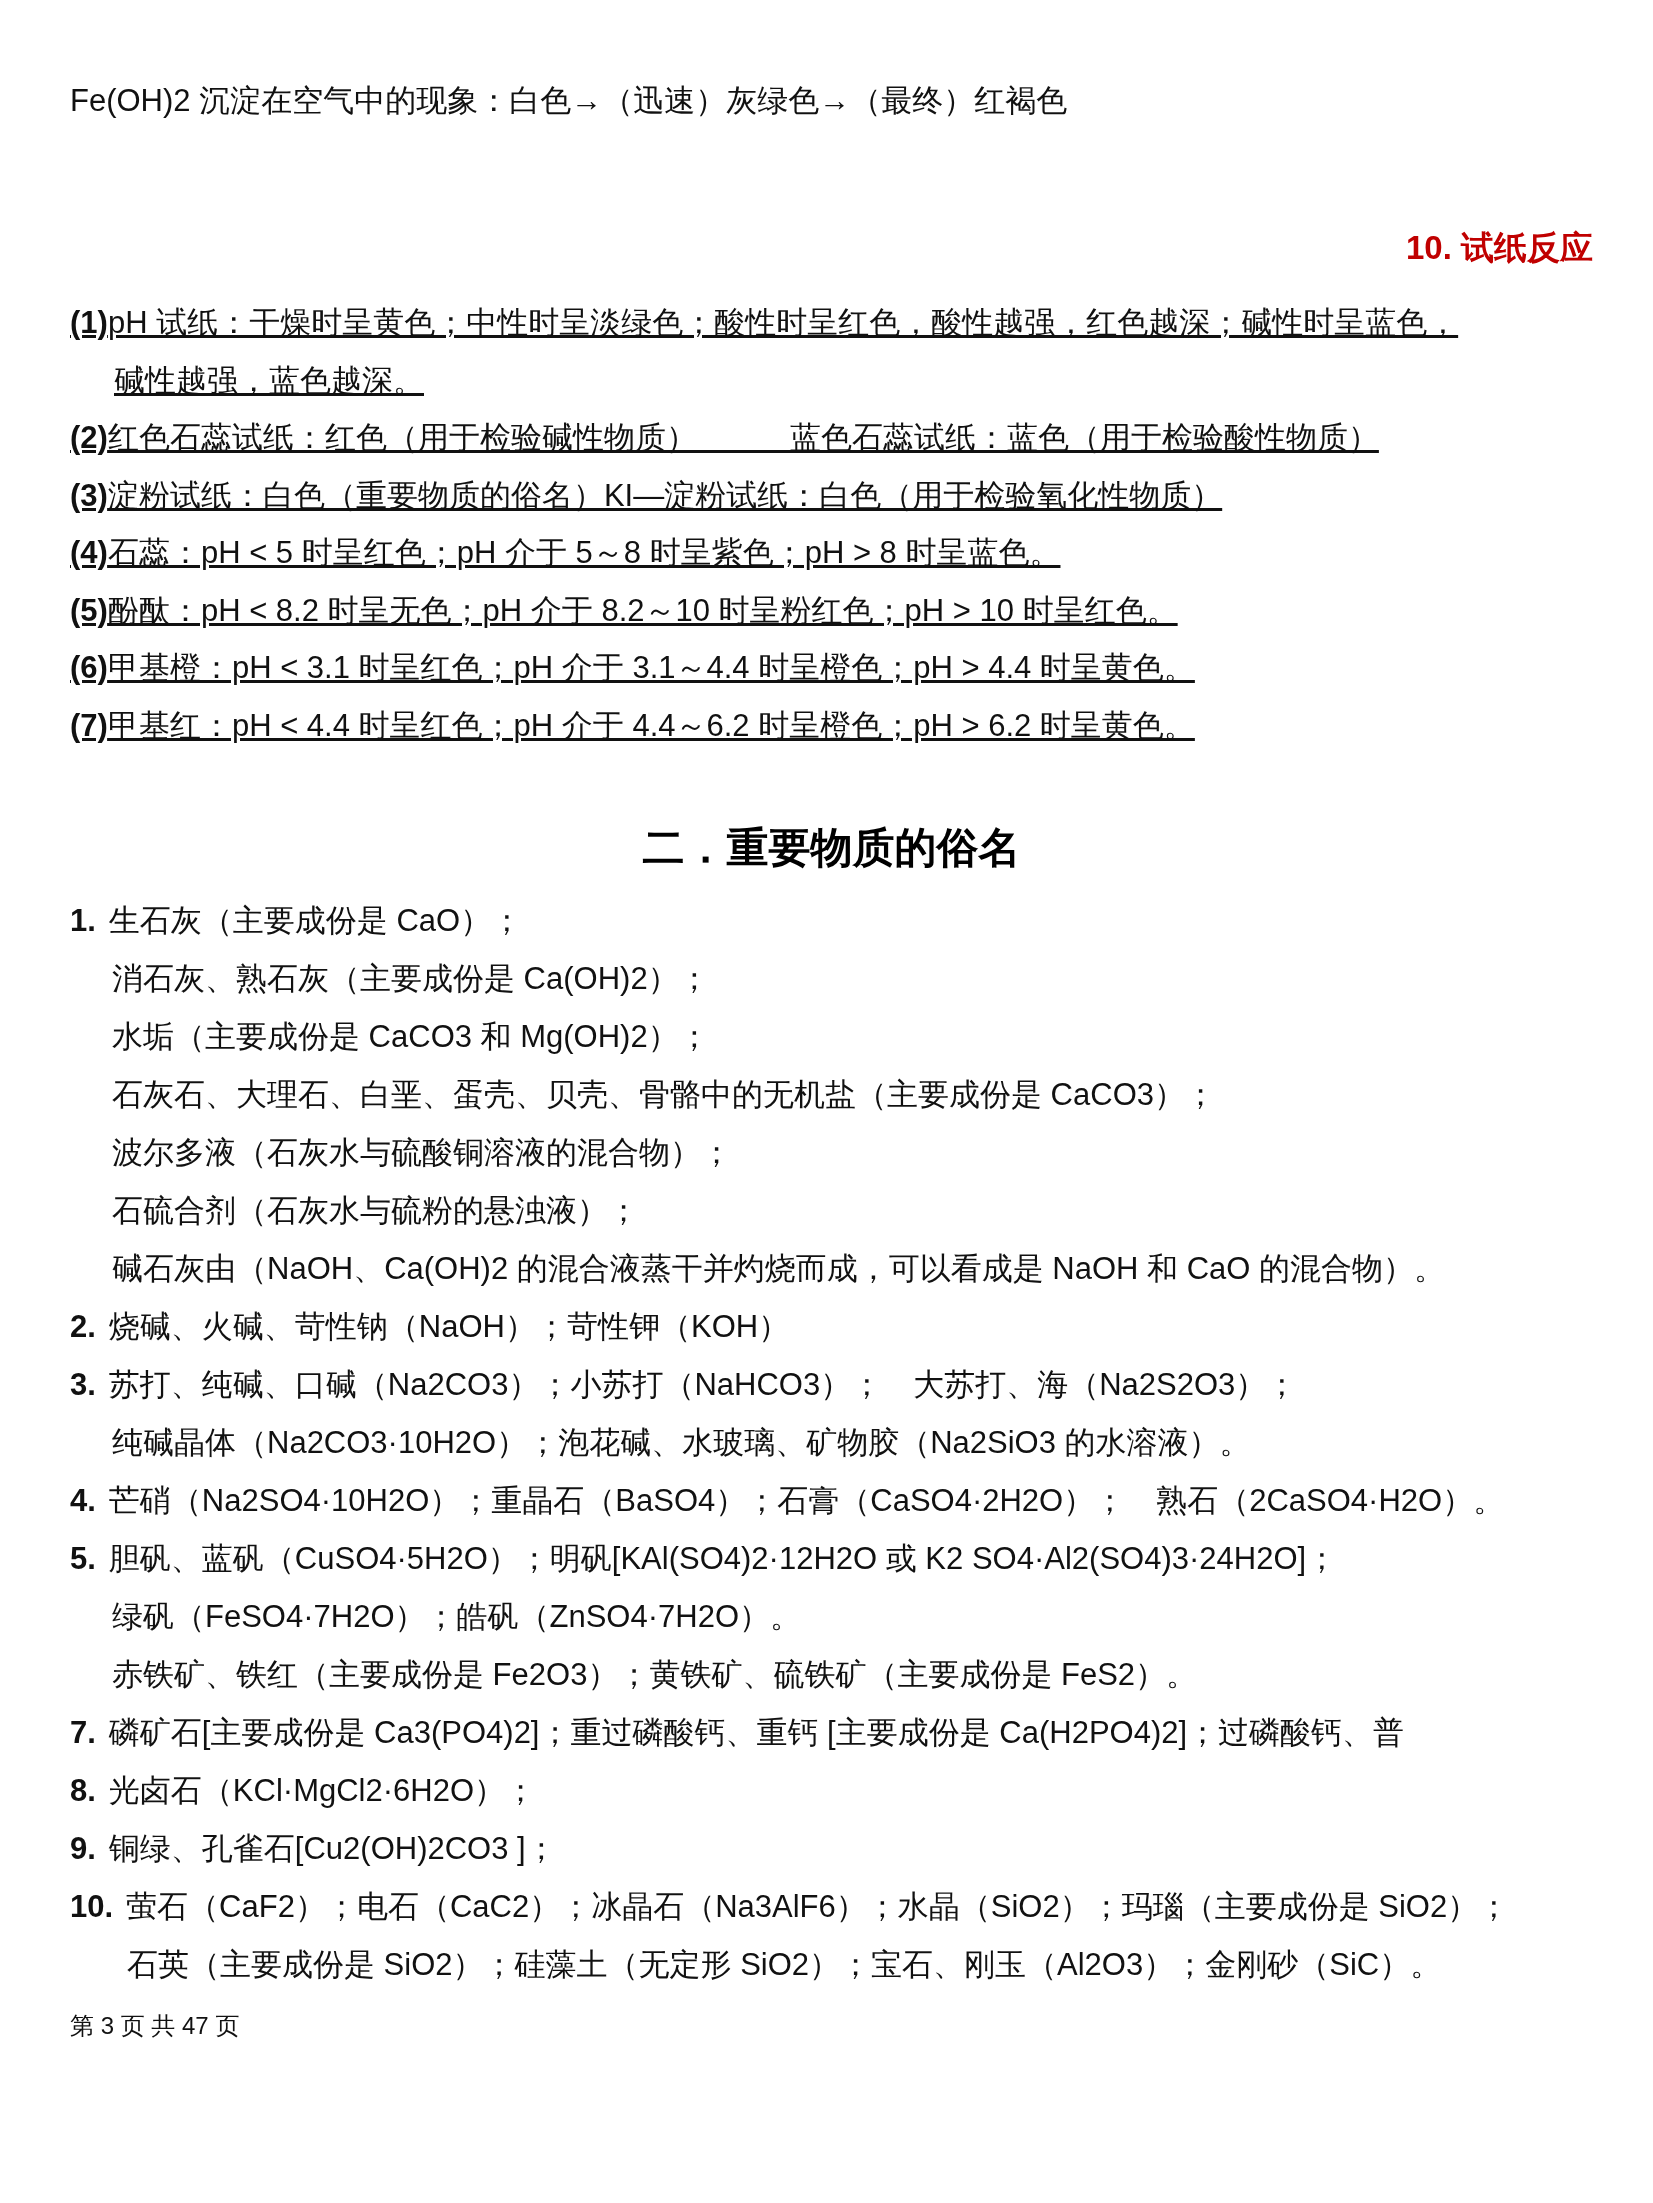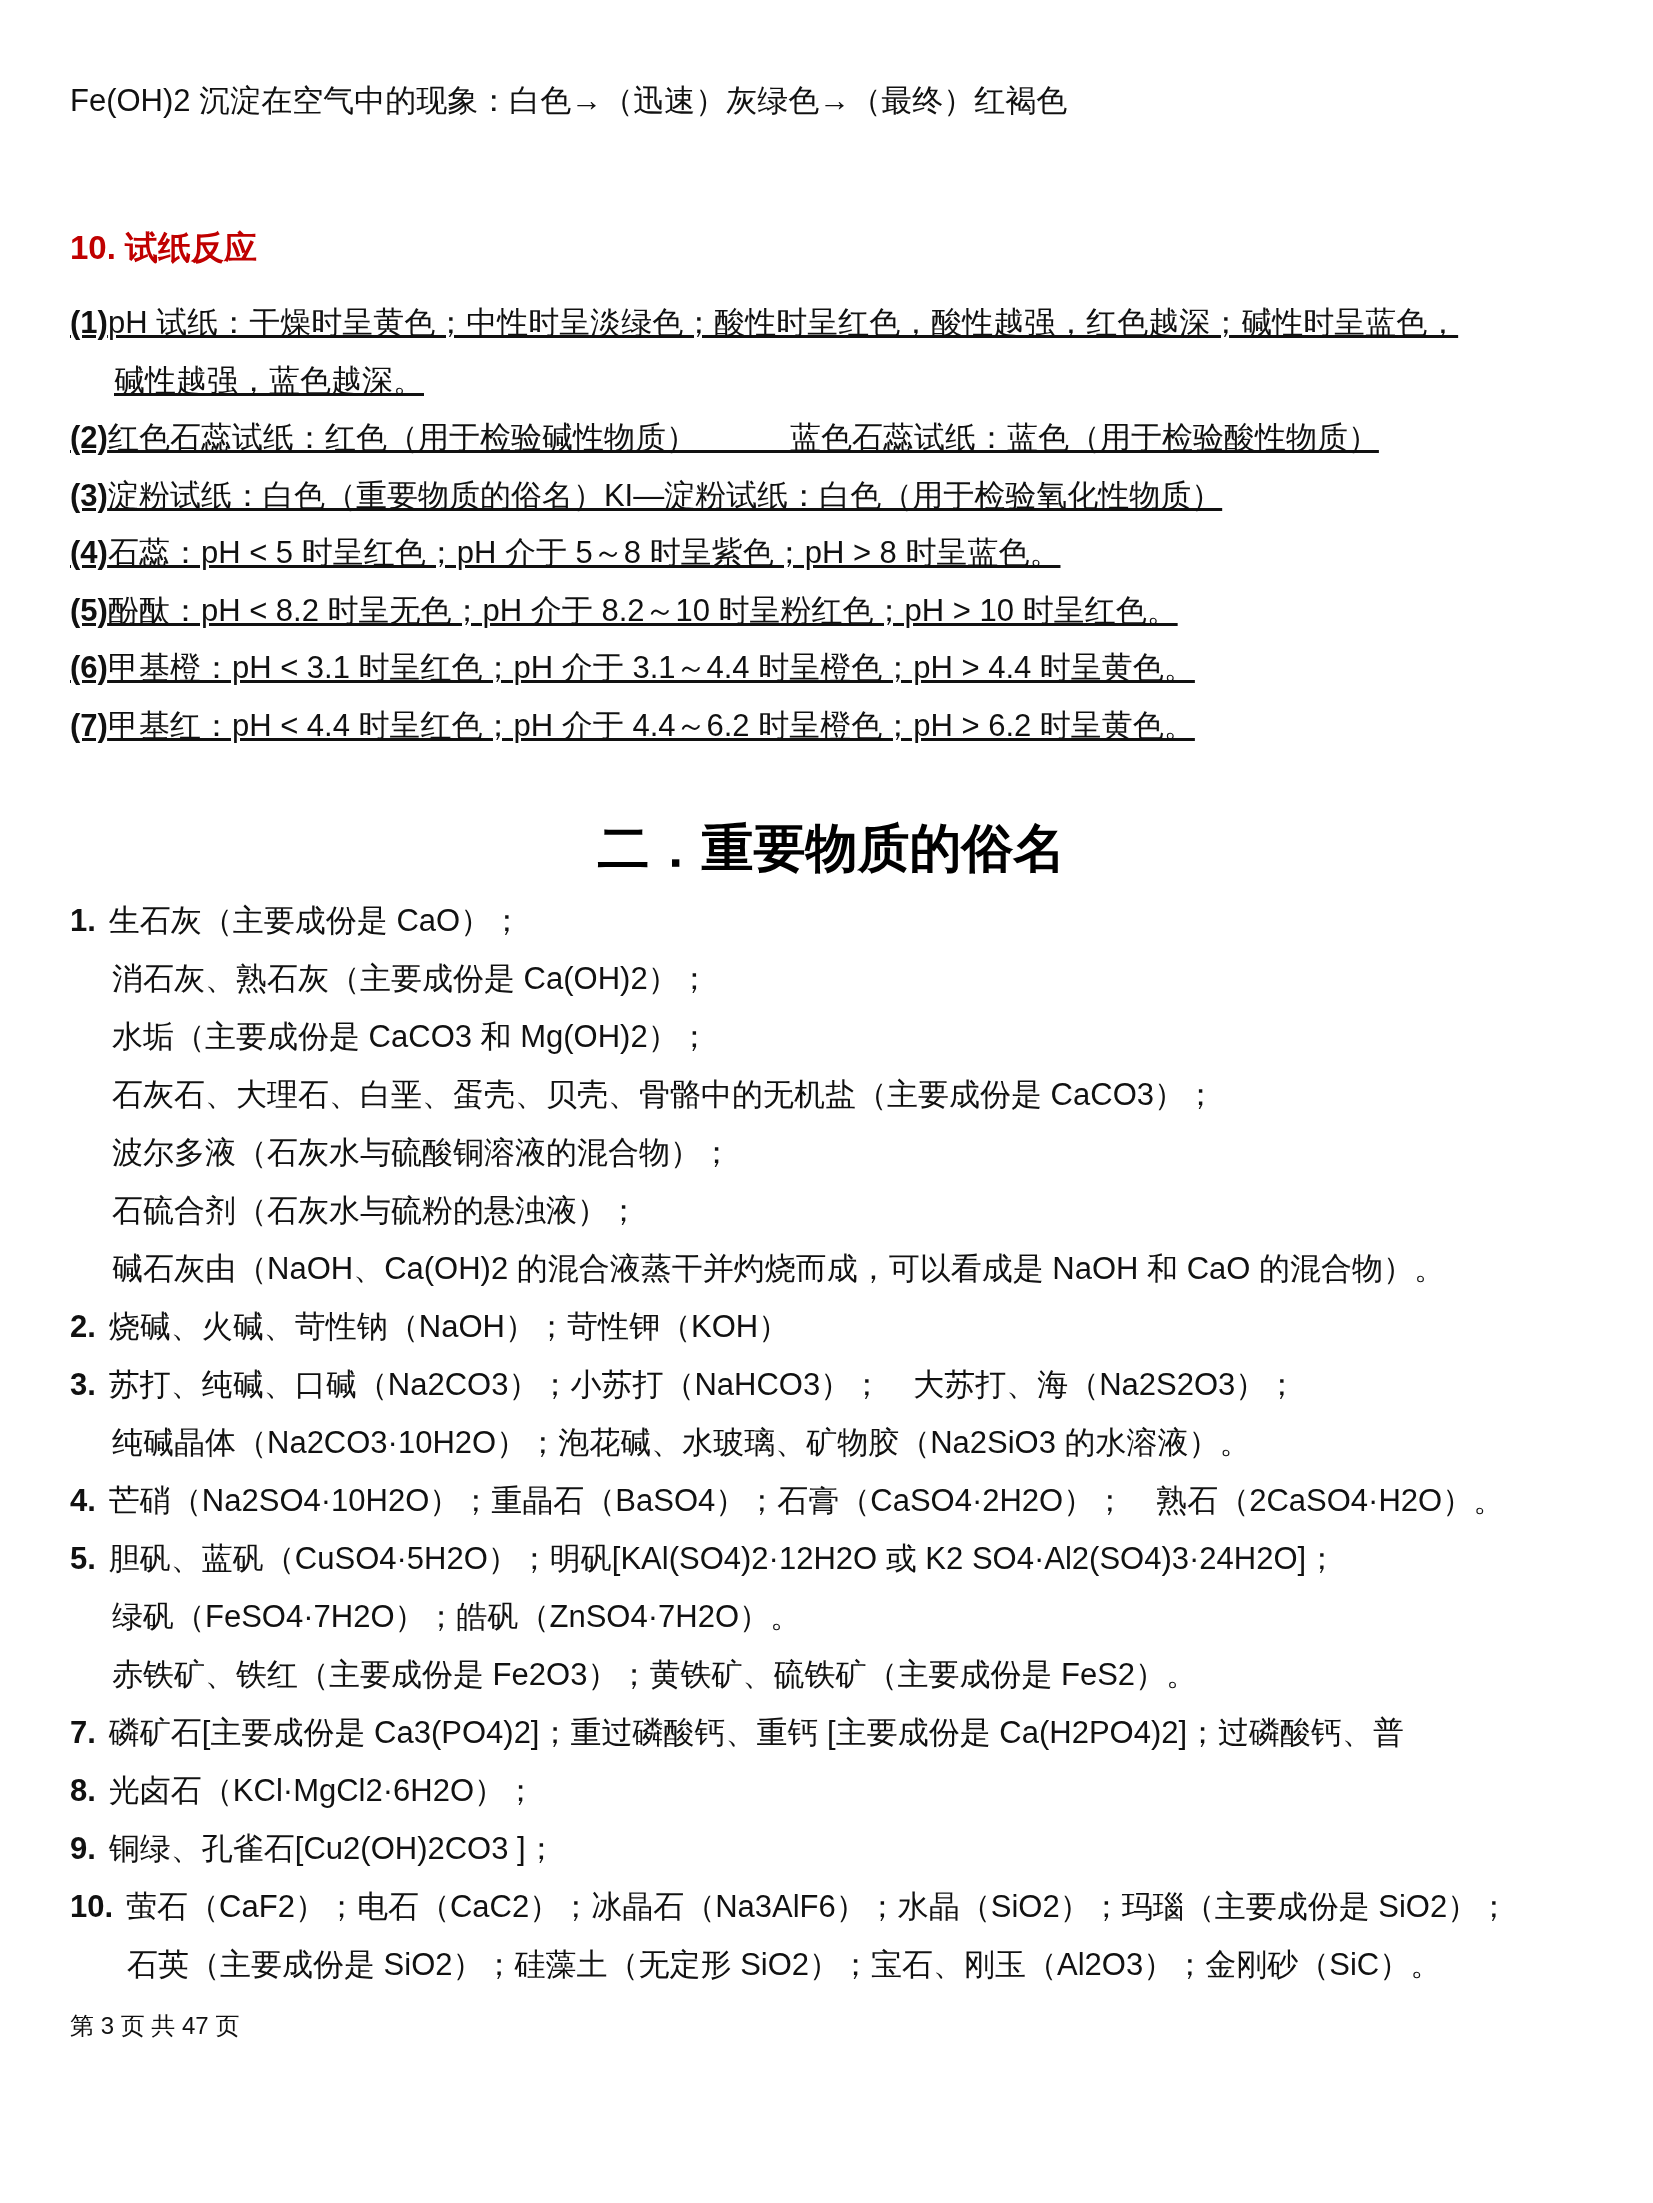--- a/index.html
+++ b/index.html
@@ -29,36 +29,37 @@
   .intro {
     font-size: 31px;
     line-height: 57px;
   }
   .sec10-heading {
     margin-top: 90px;
     font-size: 33px;
     line-height: 57px;
     font-weight: bold;
     color: #C00000;
+    text-align: right;
   }
   .sec10 {
     margin-top: 18px;
     text-decoration: underline;
   }
   .sec10 .num {
     font-weight: bold;
   }
   .sec10 .cont {
     padding-left: 44px;
   }
   .sec2-heading {
     margin-top: 64px;
     margin-bottom: 14px;
     text-align: center;
-    font-size: 52px;
+    font-size: 42px;
     line-height: 60px;
     font-weight: bold;
     color: #000000;
   }
   .sec2 .line {
     line-height: 58px;
   }
   .sec2 .num {
     font-weight: bold;
     margin-right: 13px;

